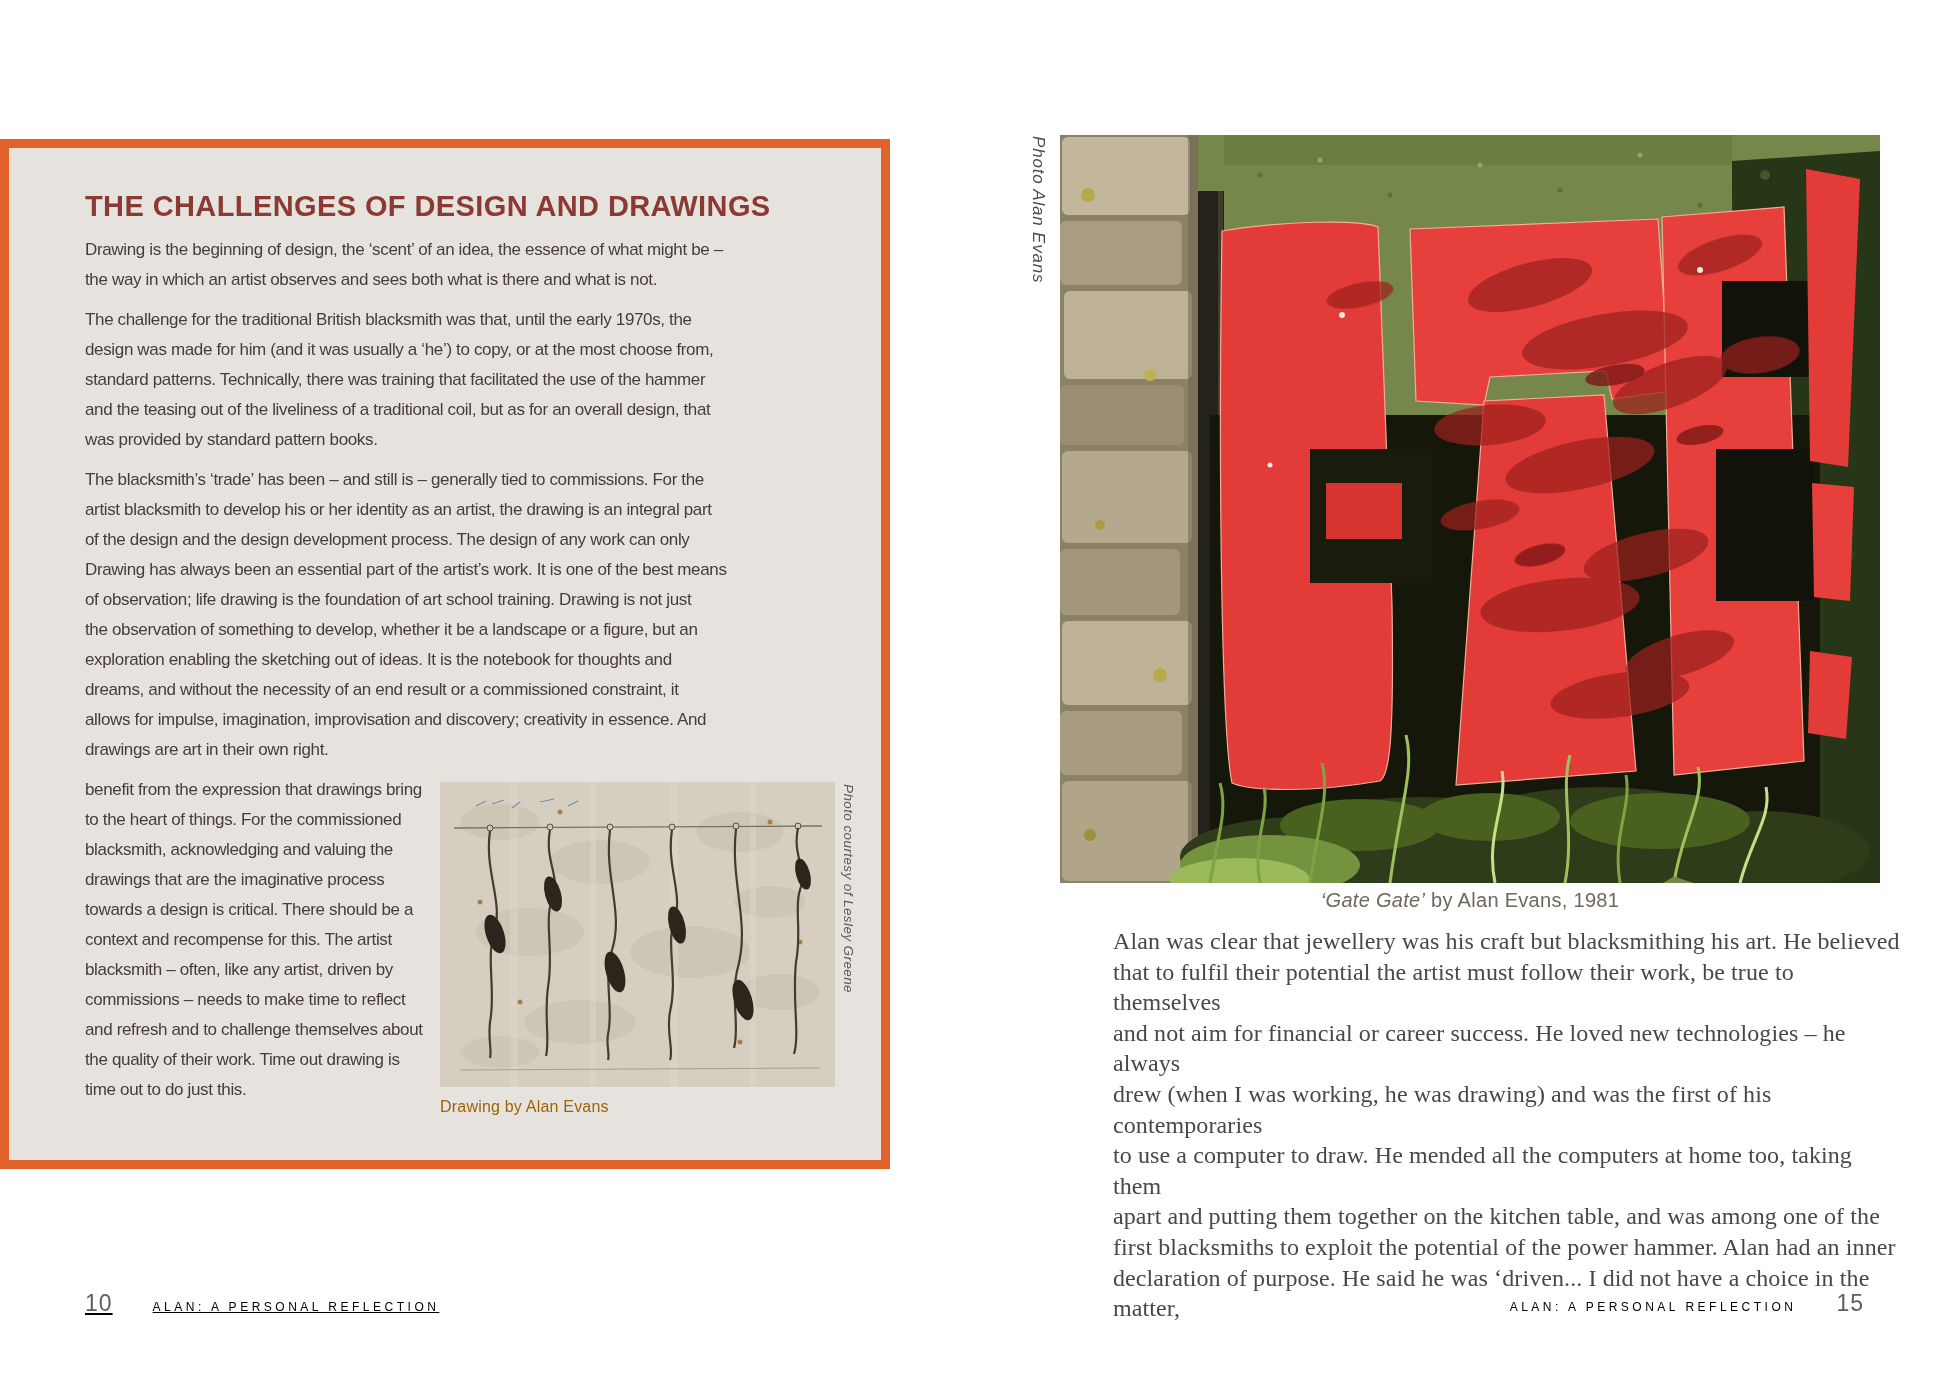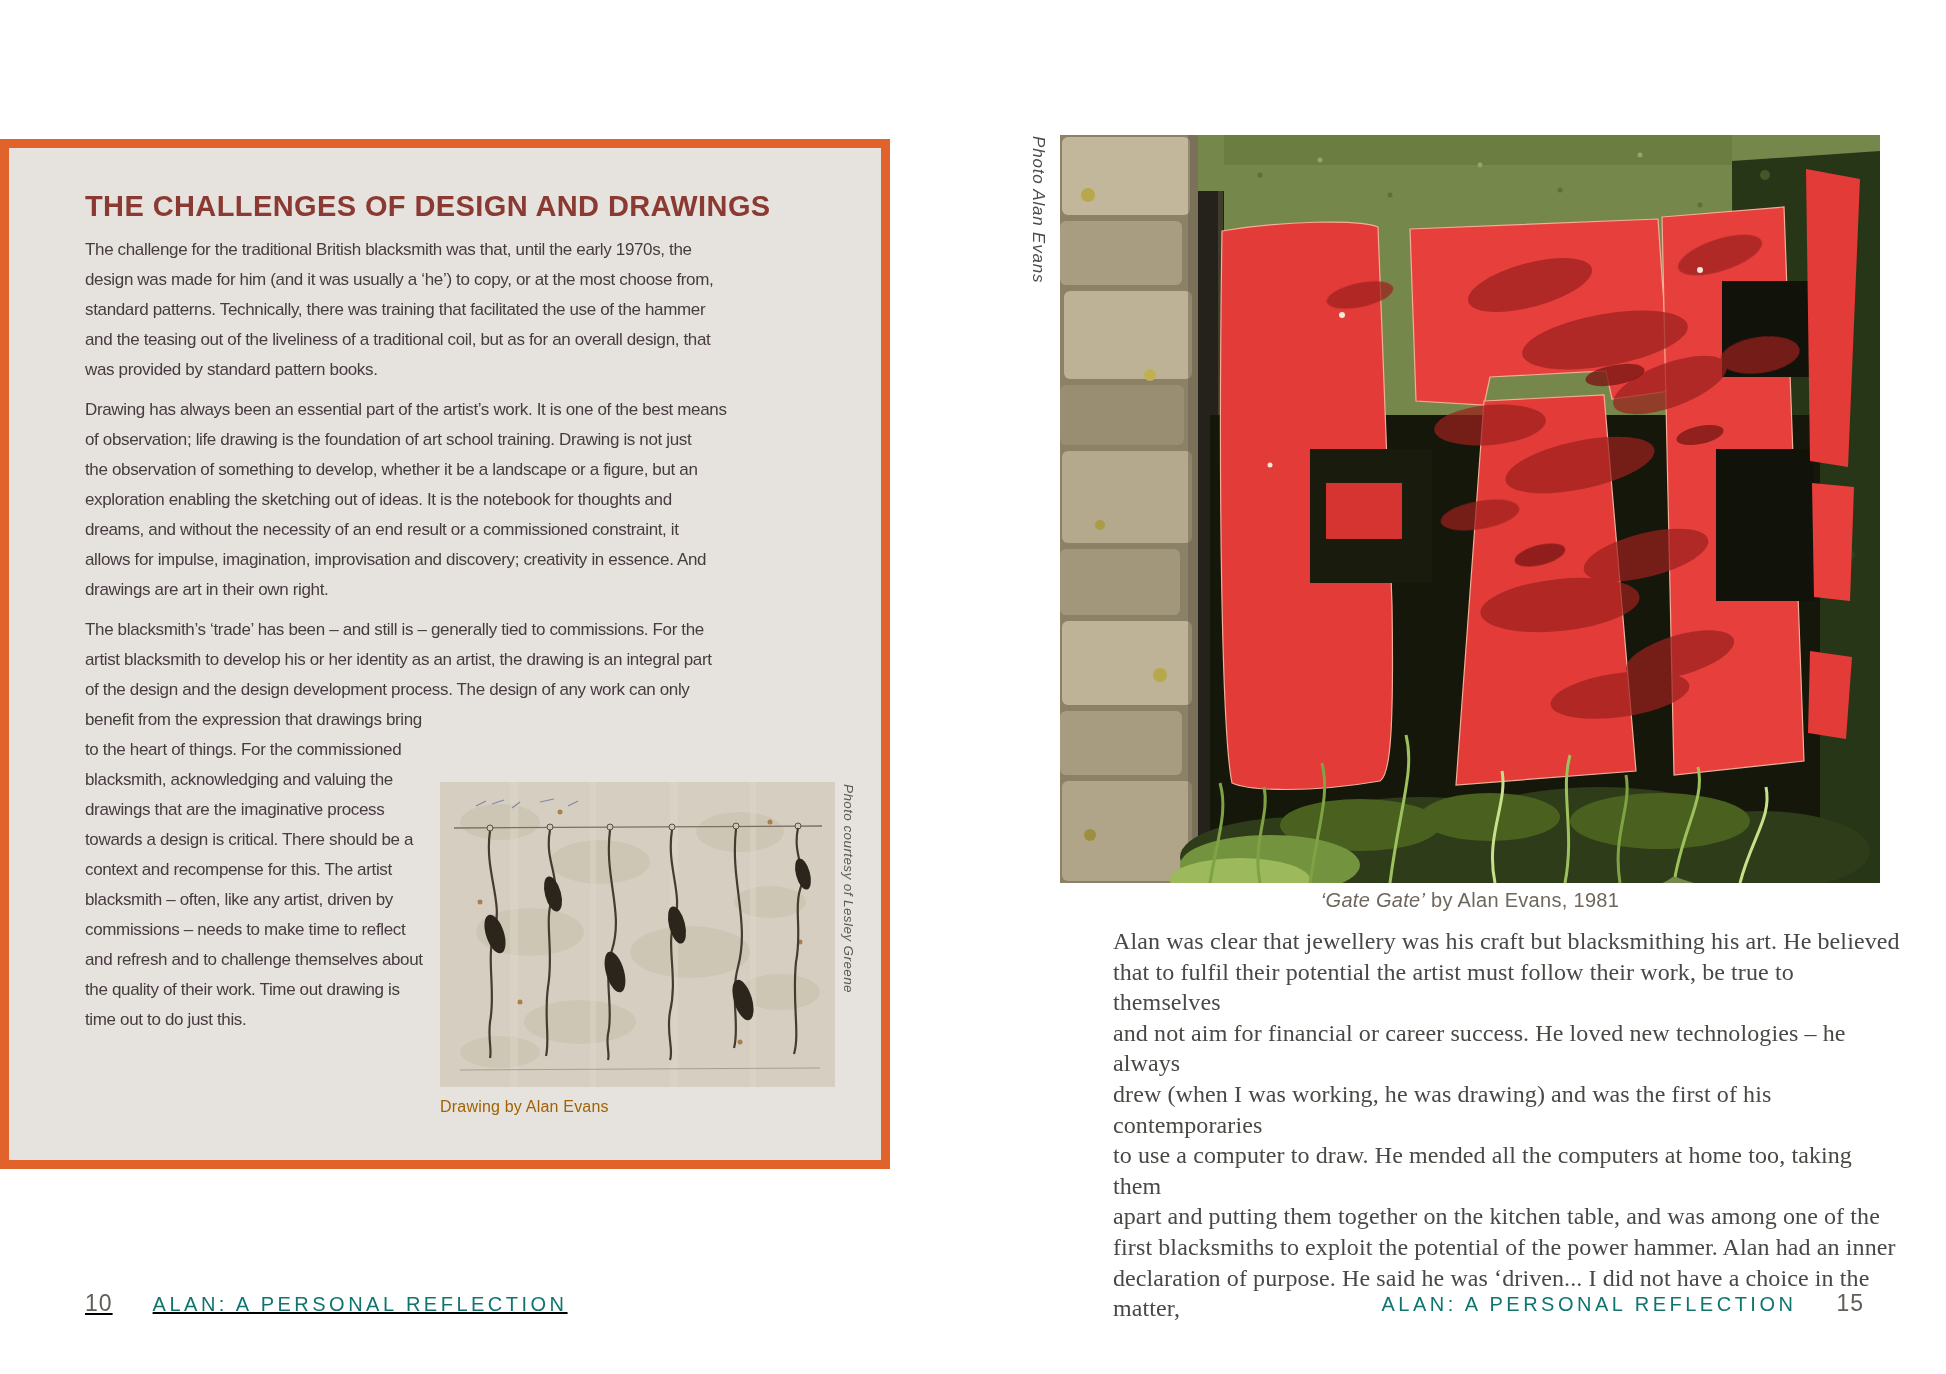--- a/index.html
+++ b/index.html
@@ -34,21 +34,21 @@
     position:absolute;left:832px;top:636px;height:230px;
     writing-mode:vertical-rl;font-style:italic;font-size:13.5px;
     letter-spacing:.4px;color:#5C5854;
   }
 
   
   .footer{position:absolute;top:1290px;display:flex;align-items:baseline;gap:40px;}
   .footer-left{left:85px;text-decoration:underline;}
   .footer-right{right:82px;}
   .page-number{font-size:23px;color:#615E5A;letter-spacing:1px;}
-  .book-title{font-size:20px;letter-spacing:3.5px;color:#0f766e;}
+  .book-title{font-size:12px;letter-spacing:3.5px;color:#000000;}
 
   
   .gate-photo{position:absolute;left:1060px;top:135px;width:820px;height:748px;}
   .gate-photo svg{display:block;width:100%;height:100%;}
   .gate-credit{
     position:absolute;left:1028px;top:136px;height:260px;
     writing-mode:vertical-rl;font-style:italic;font-size:17px;
     letter-spacing:.8px;color:#504C48;
   }
   .gate-caption{
@@ -62,35 +62,37 @@
     color:#4A4845;letter-spacing:.1px;
   }
 </style>
 </head>
 <body>
 
 <div class="feature-box">
   <div class="box-inner">
     <h1 class="box-heading">THE CHALLENGES OF DESIGN AND DRAWINGS</h1>
     <div class="box-body">
+      <div class="para prelines">Drawing is the beginning of design, the ‘scent’ of an idea, the essence of what might be –
+the way in which an artist observes and sees both what is there and what is not.</div>
       <div class="para prelines">The challenge for the traditional British blacksmith was that, until the early 1970s, the
 design was made for him (and it was usually a ‘he’) to copy, or at the most choose from,
 standard patterns. Technically, there was training that facilitated the use of the hammer
 and the teasing out of the liveliness of a traditional coil, but as for an overall design, that
 was provided by standard pattern books.</div>
+      <div class="para para-cont prelines">The blacksmith’s ‘trade’ has been – and still is – generally tied to commissions. For the
+artist blacksmith to develop his or her identity as an artist, the drawing is an integral part
+of the design and the design development process. The design of any work can only</div>
       <div class="para prelines">Drawing has always been an essential part of the artist’s work. It is one of the best means
 of observation; life drawing is the foundation of art school training. Drawing is not just
 the observation of something to develop, whether it be a landscape or a figure, but an
 exploration enabling the sketching out of ideas. It is the notebook for thoughts and
 dreams, and without the necessity of an end result or a commissioned constraint, it
 allows for impulse, imagination, improvisation and discovery; creativity in essence. And
 drawings are art in their own right.</div>
-      <div class="para para-cont prelines">The blacksmith’s ‘trade’ has been – and still is – generally tied to commissions. For the
-artist blacksmith to develop his or her identity as an artist, the drawing is an integral part
-of the design and the design development process. The design of any work can only</div>
       <div class="para-cont prelines">benefit from the expression that drawings bring
 to the heart of things. For the commissioned
 blacksmith, acknowledging and valuing the
 drawings that are the imaginative process
 towards a design is critical. There should be a
 context and recompense for this. The artist
 blacksmith – often, like any artist, driven by
 commissions – needs to make time to reflect
 and refresh and to challenge themselves about
 the quality of their work. Time out drawing is

